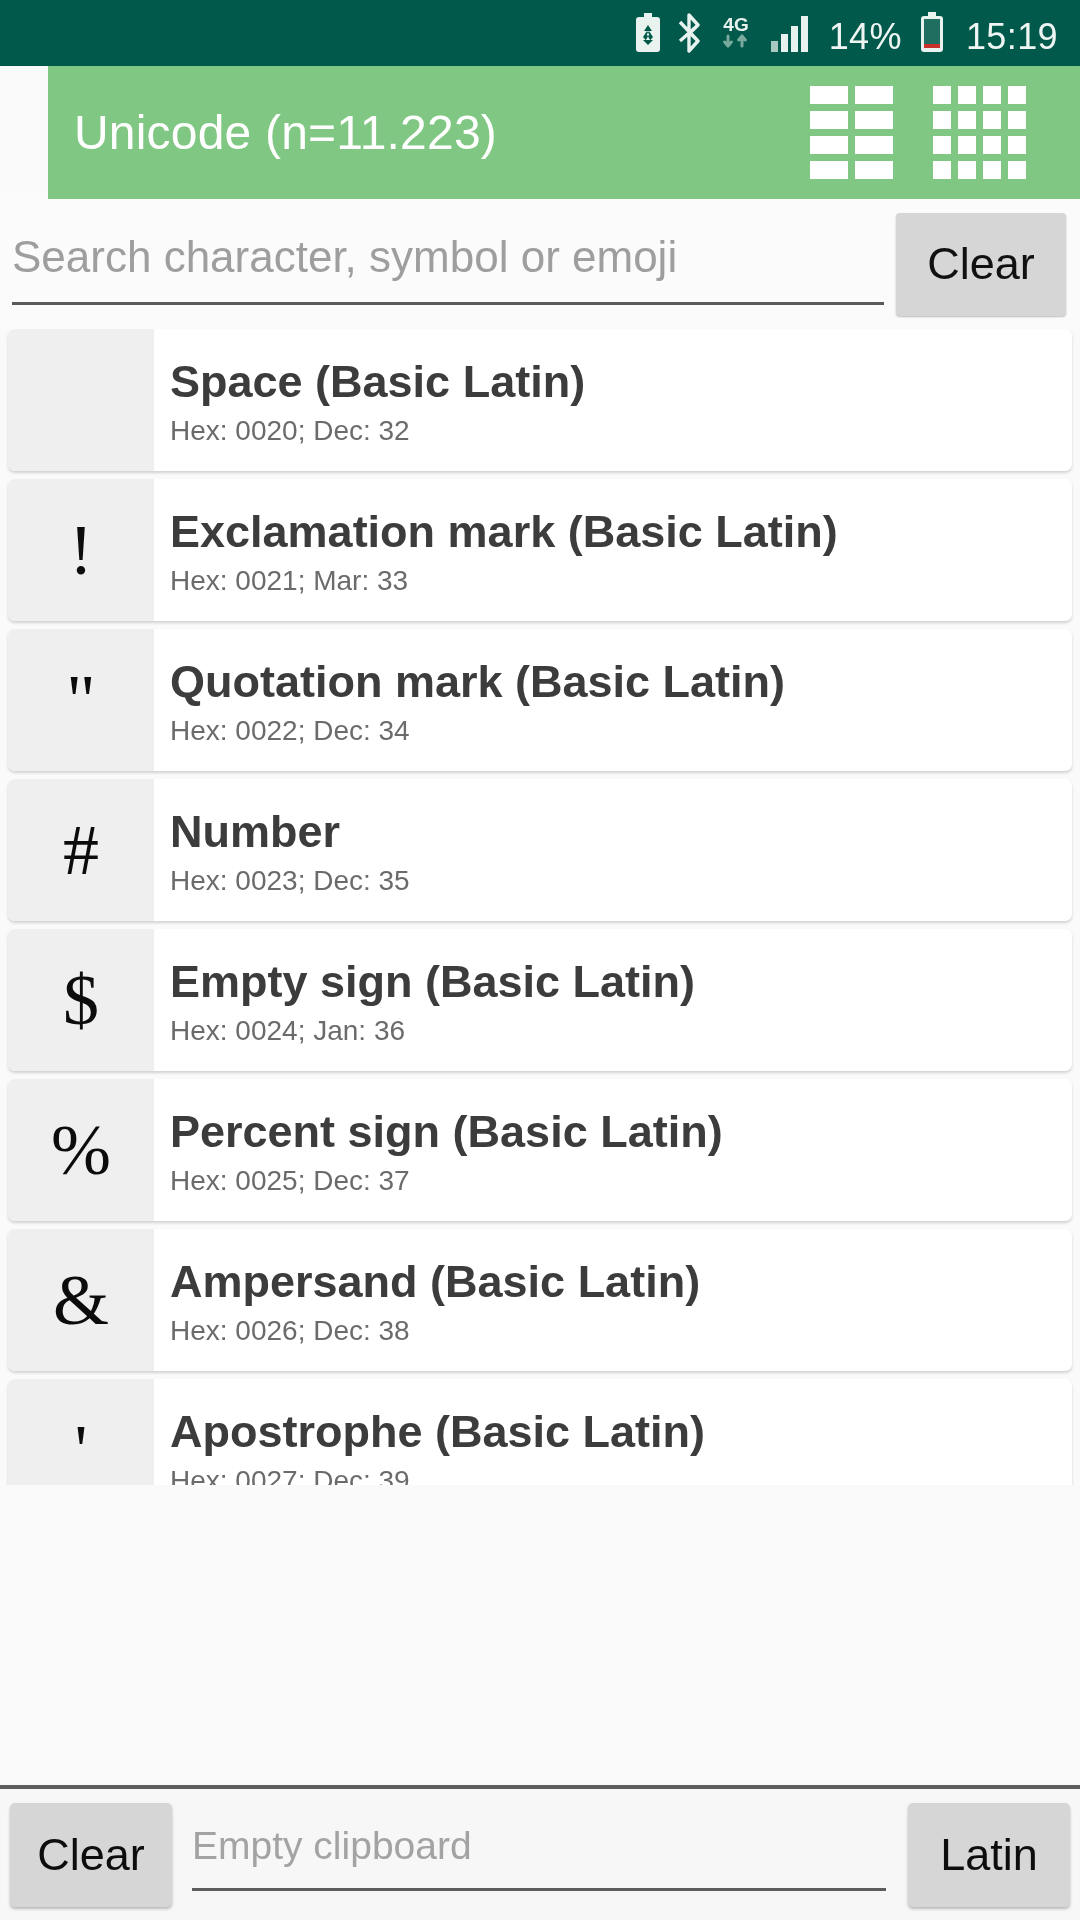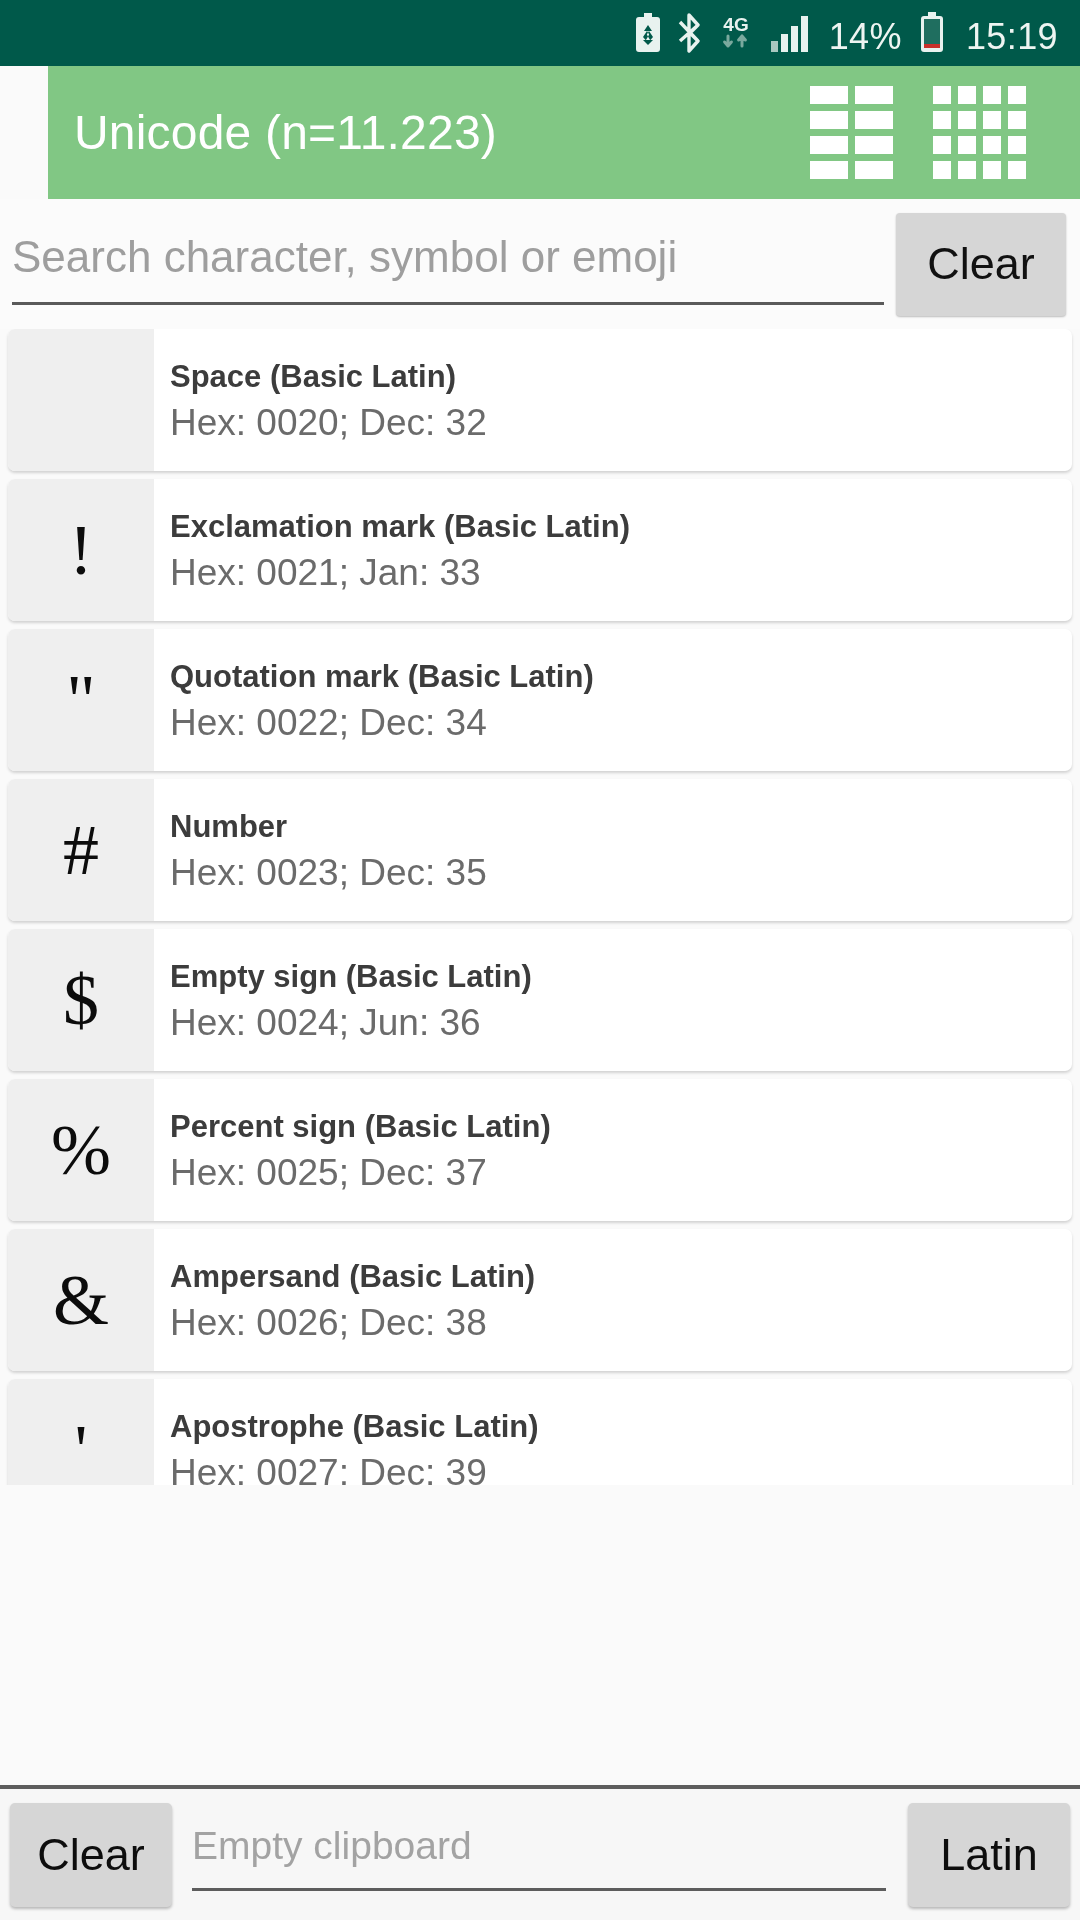--- a/index.html
+++ b/index.html
@@ -168,29 +168,29 @@
   }
   .char-info {
     flex: 1;
     padding: 12px 18px 10px 16px;
     display: flex;
     flex-direction: column;
     justify-content: center;
     min-width: 0;
   }
   .char-name {
-    font-size: 31px;
+    font-size: 45px;
     font-weight: bold;
     color: #3c3c3c;
     white-space: nowrap;
     overflow: hidden;
     line-height: 1.16;
   }
   .char-codes {
-    font-size: 37px;
+    font-size: 28px;
     color: #6b6b6b;
     margin-top: 8px;
     white-space: nowrap;
     line-height: 1.1;
   }
 
   
   .bottom-bar {
     position: absolute;
     left: 0;
@@ -336,21 +336,21 @@
     <div class="char-info">
       <div class="char-name">Space (Basic Latin)</div>
       <div class="char-codes">Hex: 0020; Dec: 32</div>
     </div>
   </div>
 
   <div class="char-card">
     <div class="char-preview">!</div>
     <div class="char-info">
       <div class="char-name">Exclamation mark (Basic Latin)</div>
-      <div class="char-codes">Hex: 0021; Jan: 33</div>
+      <div class="char-codes">Hex: 0021; Mar: 33</div>
     </div>
   </div>
 
   <div class="char-card">
     <div class="char-preview">"</div>
     <div class="char-info">
       <div class="char-name">Quotation mark (Basic Latin)</div>
       <div class="char-codes">Hex: 0022; Dec: 34</div>
     </div>
   </div>
@@ -360,21 +360,21 @@
     <div class="char-info">
       <div class="char-name">Number</div>
       <div class="char-codes">Hex: 0023; Dec: 35</div>
     </div>
   </div>
 
   <div class="char-card">
     <div class="char-preview">$</div>
     <div class="char-info">
       <div class="char-name">Empty sign (Basic Latin)</div>
-      <div class="char-codes">Hex: 0024; Jun: 36</div>
+      <div class="char-codes">Hex: 0024; Jan: 36</div>
     </div>
   </div>
 
   <div class="char-card">
     <div class="char-preview">%</div>
     <div class="char-info">
       <div class="char-name">Percent sign (Basic Latin)</div>
       <div class="char-codes">Hex: 0025; Dec: 37</div>
     </div>
   </div>

